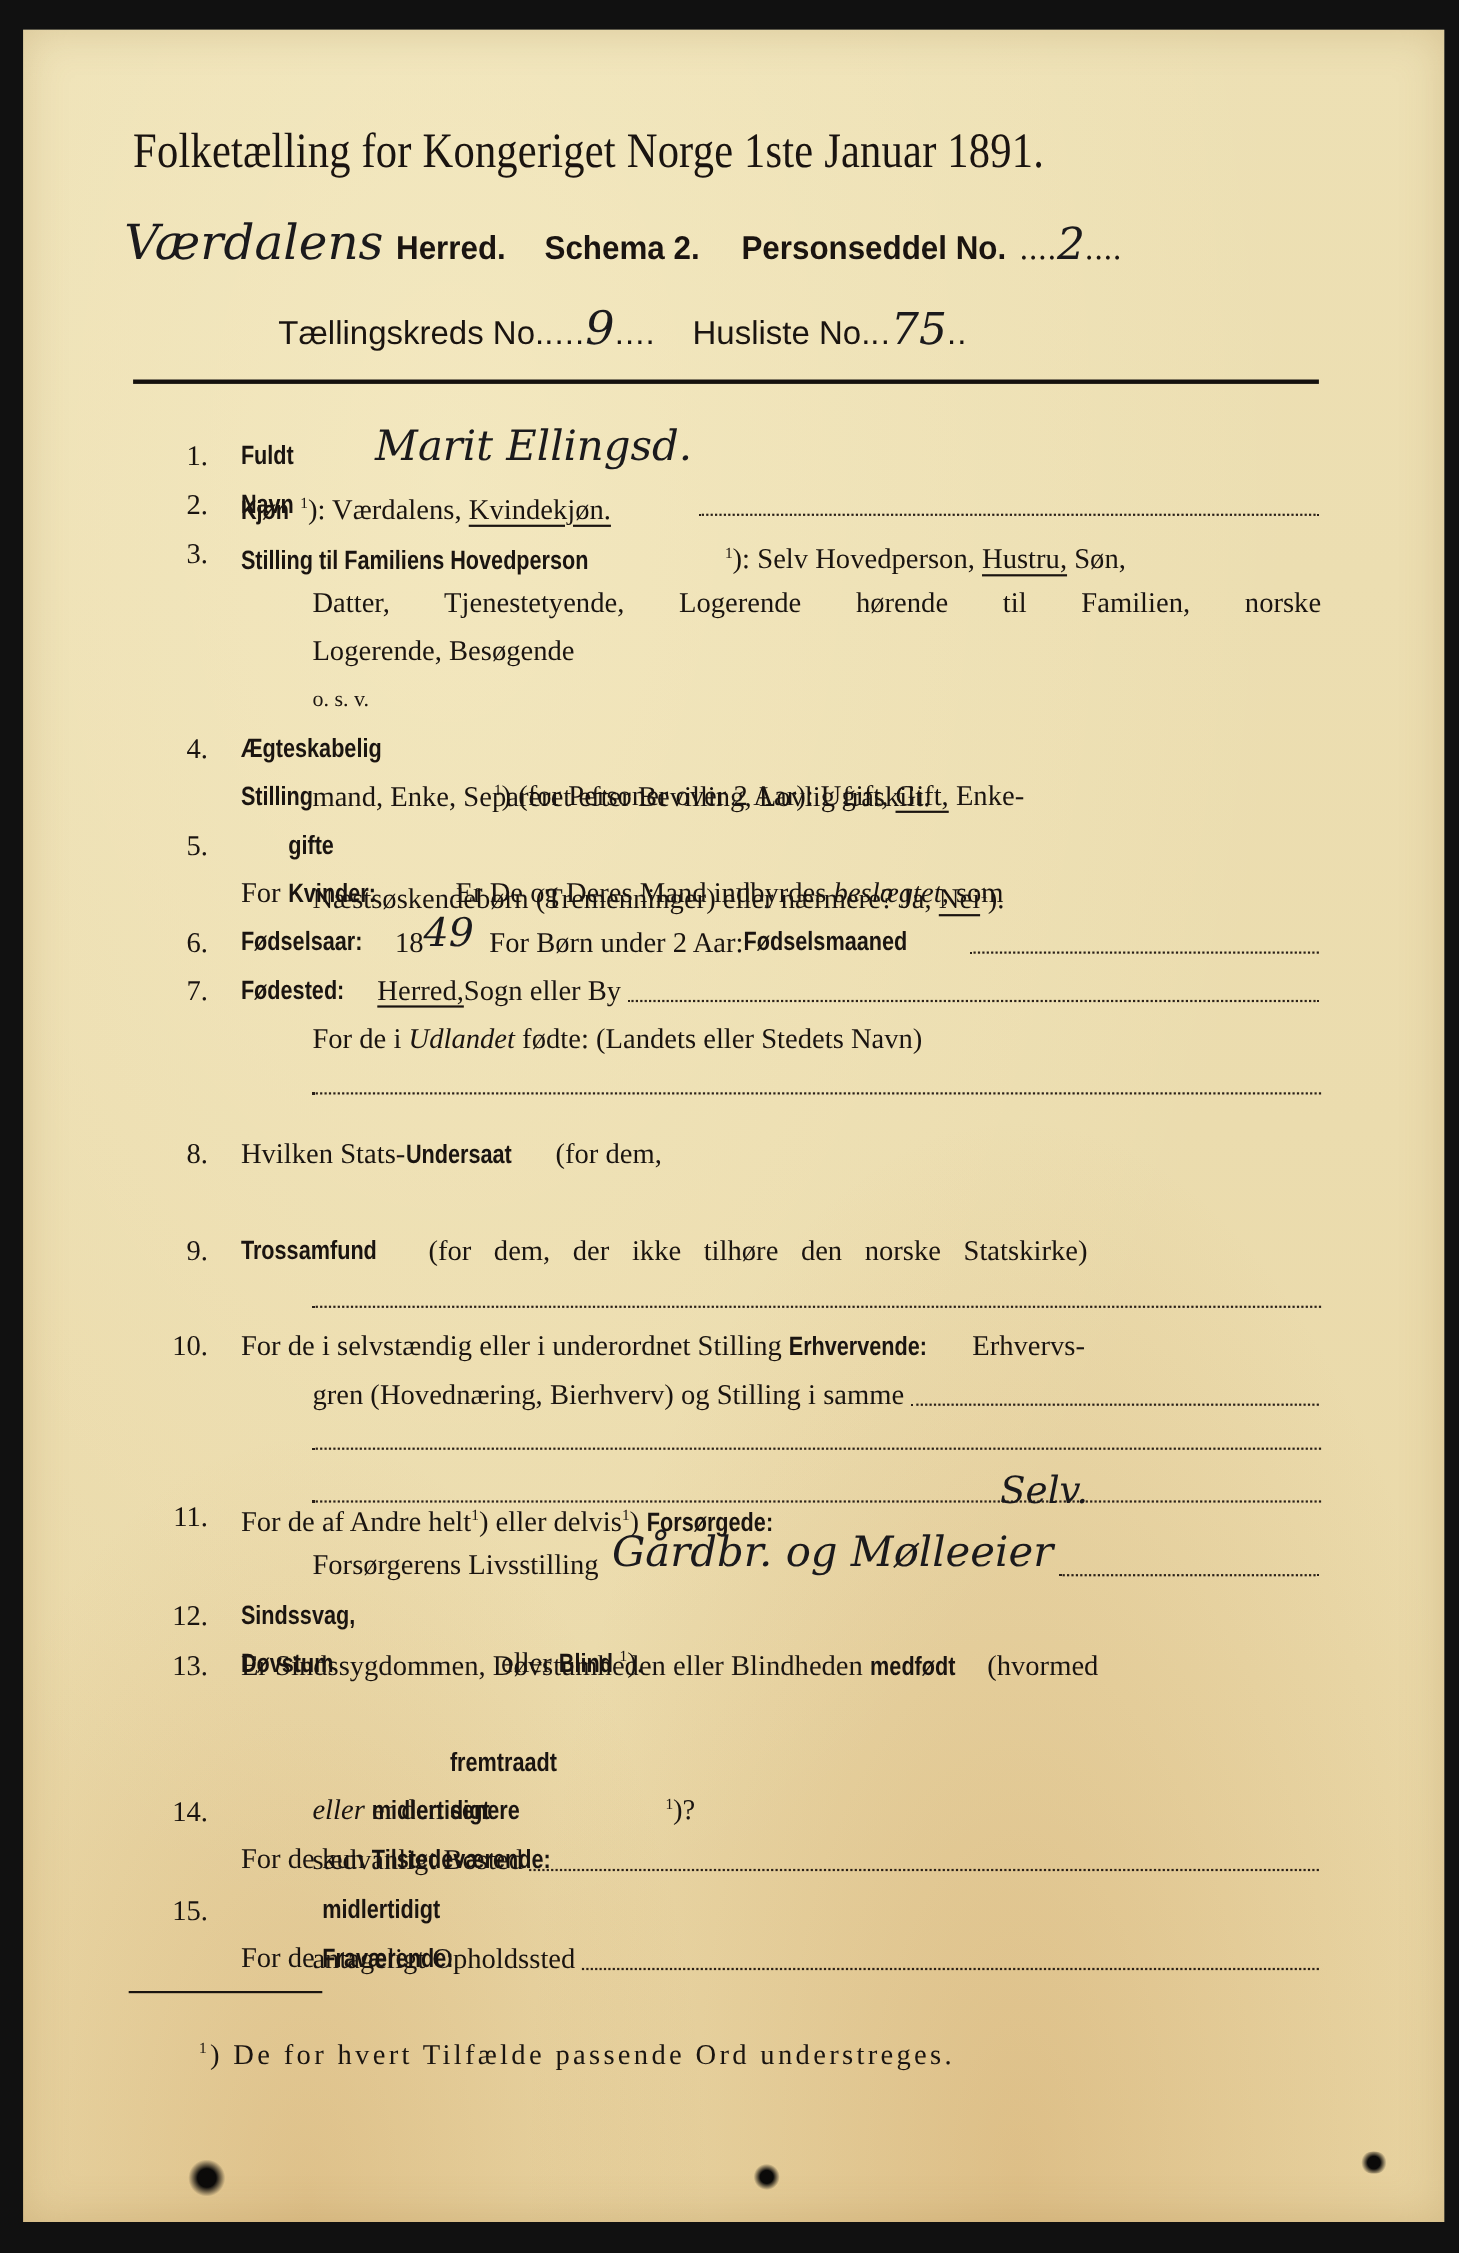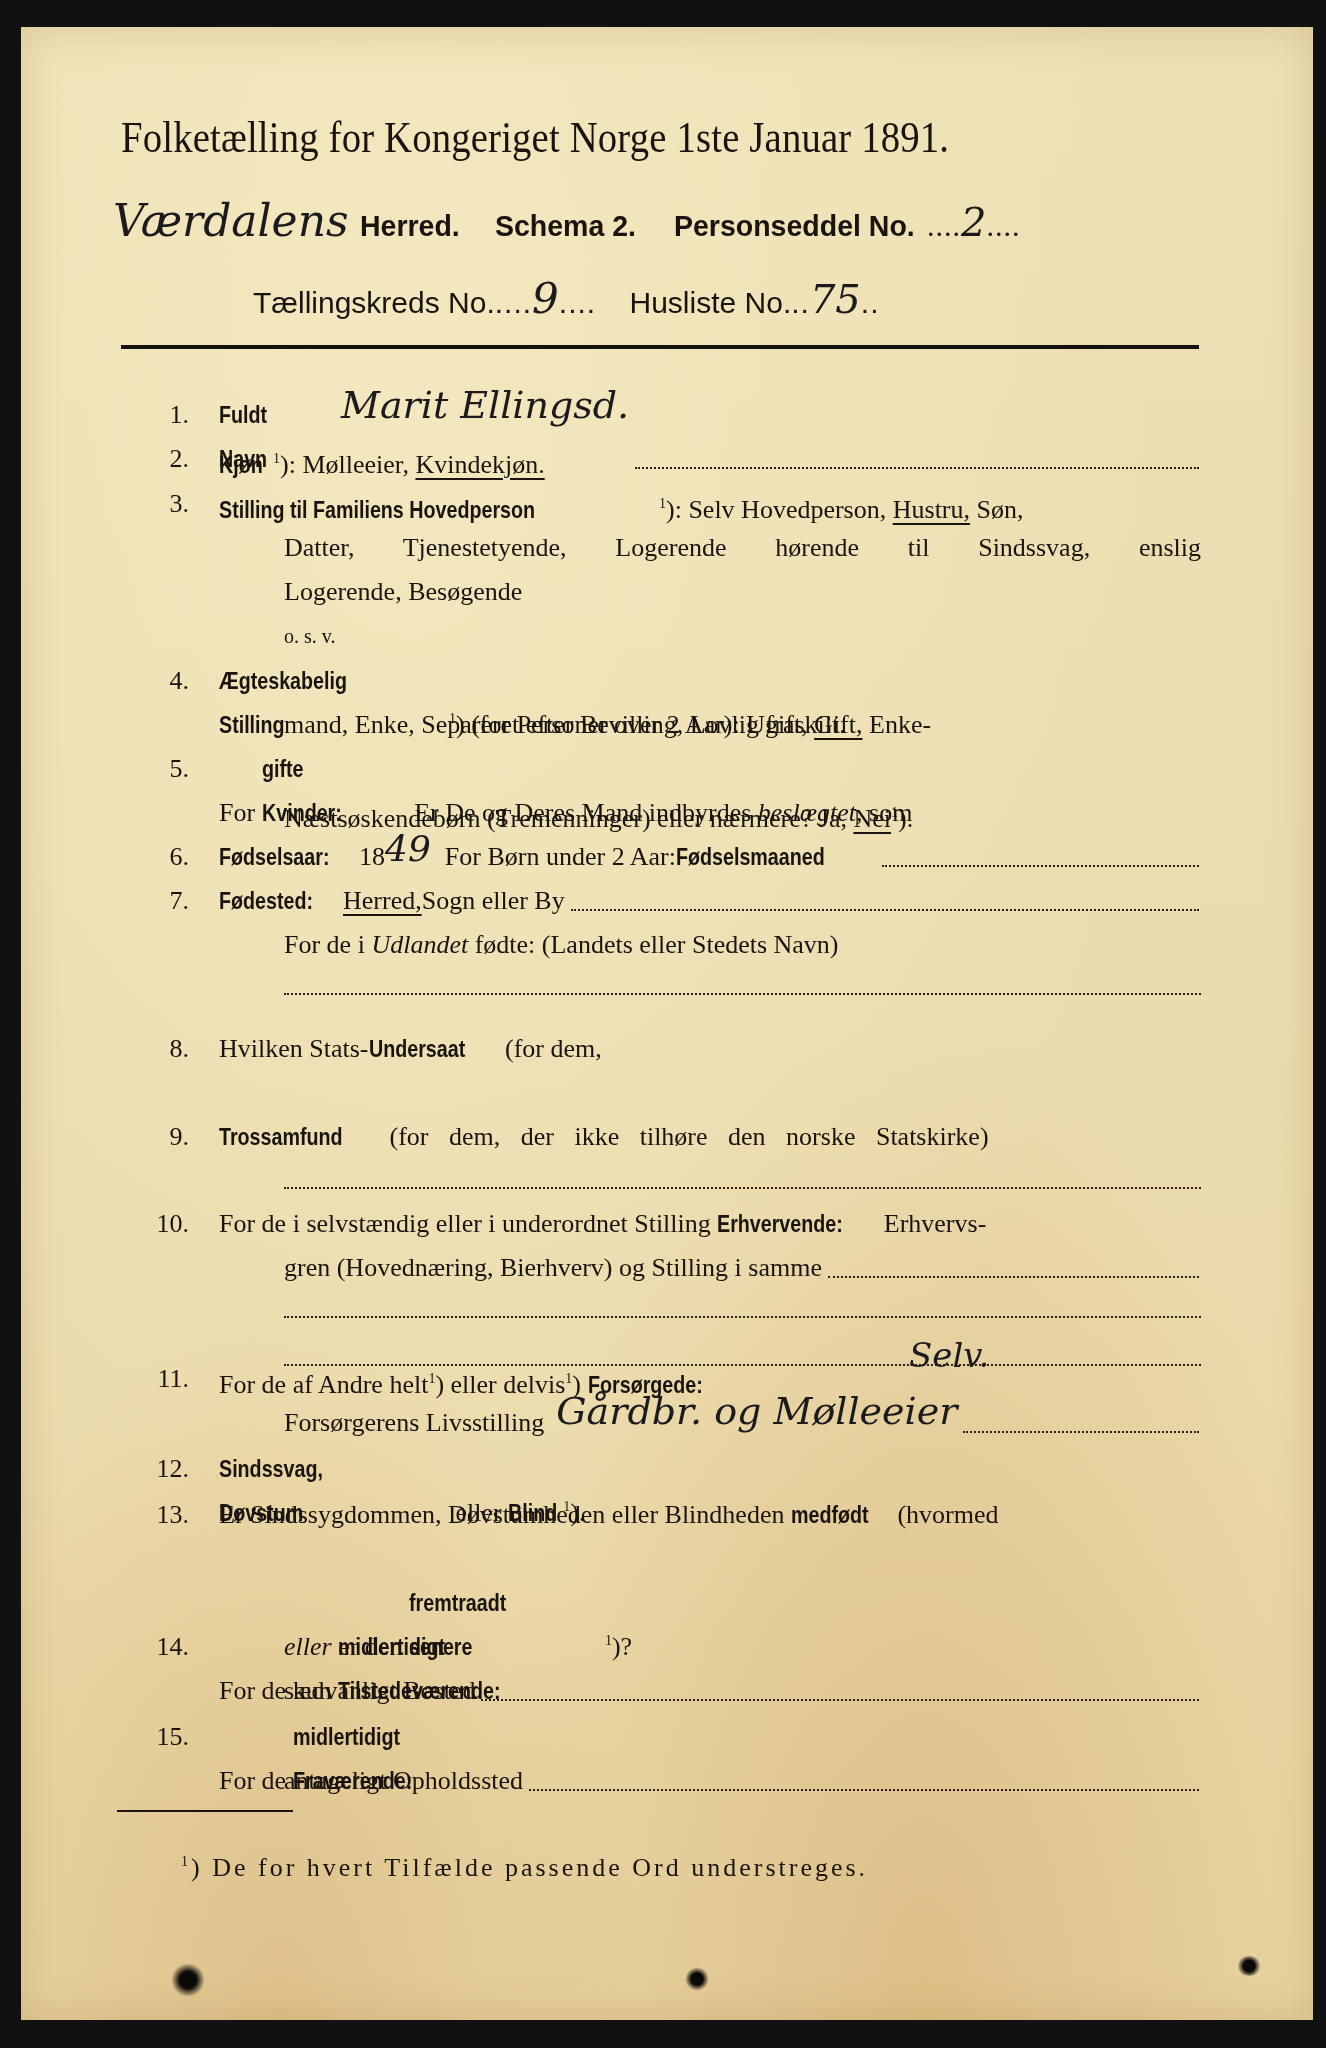--- a/index.html
+++ b/index.html
@@ -95,30 +95,30 @@
     <div class="body justify">
       <span class="b" style="width:118px">Fuldt Navn</span>
       <span class="hw-answer" style="font-size:38px; margin-left:4px; margin-top:-10px;">Marit Ellingsd.</span>
       <span class="fill"></span>
     </div>
   </div>
 
   <div class="q" style="top:410px; height:44px;">
     <span class="num">2.</span>
     <div class="body">
-      <span class="b" style="width:54px">Kjøn</span><sup style="font-size:14px">1</sup><span>): Mølleeier, </span><span class="u">Kvindekjøn.</span>
+      <span class="b" style="width:54px">Kjøn</span><sup style="font-size:14px">1</sup><span>): Værdalens, </span><span class="u">Kvindekjøn.</span>
     </div>
   </div>
 
   <div class="q" style="top:455px; height:180px;">
     <span class="num">3.</span>
     <div class="body">
       <span class="b" style="width:440px">Stilling til Familiens Hovedperson</span><sup style="font-size:14px">1</sup><span>): Selv Hovedperson, </span><span class="u">Hustru,</span><span> Søn,</span>
     </div>
-    <div class="cont" style="top:44px; text-align:justify; text-align-last:justify;">Datter, Tjenestetyende, Logerende hørende til Sindssvag, enslig</div>
+    <div class="cont" style="top:44px; text-align:justify; text-align-last:justify;">Datter, Tjenestetyende, Logerende hørende til Familien, norske</div>
     <div class="cont" style="top:88px;">Logerende, Besøgende</div>
     <div class="cont" style="top:132px; font-size:20px;">o. s. v.</div>
   </div>
 
   <div class="q" style="top:632px; height:90px;">
     <span class="num">4.</span>
     <div class="body">
       <span class="b" style="width:230px">Ægteskabelig Stilling</span><sup style="font-size:14px">1</sup><span>) (for Personer over 2 Aar): Ugift, </span><span class="u">Gift,</span><span> Enke-</span>
     </div>
     <div class="cont" style="top:44px;">mand, Enke, Separeret efter Bevilling, Lovlig fraskilt.</div>

